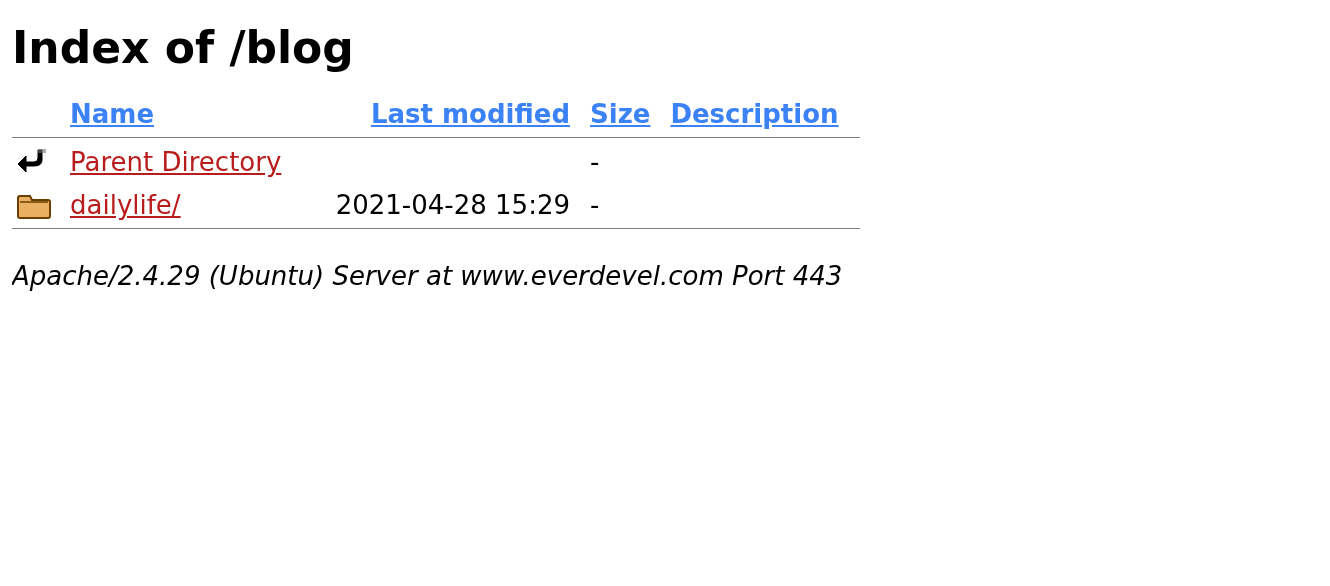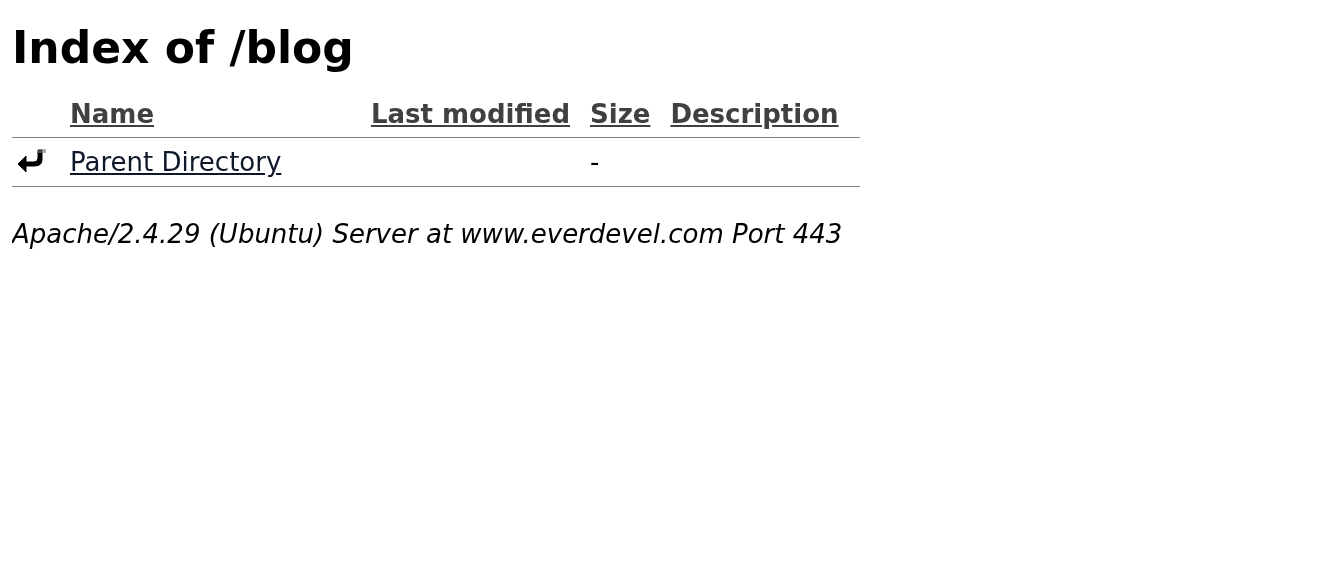--- a/index.html
+++ b/index.html
@@ -19,25 +19,25 @@
   th, td {
     padding: 6px 10px;
     text-align: left;
     font-size: 26px;
     vertical-align: middle;
   }
   th {
     font-weight: bold;
   }
   th a {
-    color: #404040;
+    color: #3b82f6;
     text-decoration: underline;
   }
   td a.visited {
-    color: #0f172a;
+    color: #b91c1c;
     text-decoration: underline;
   }
   hr.sep {
     border: none;
     border-top: 1px solid #808080;
     margin: 2px 0;
   }
   address {
     font-style: italic;
     font-size: 26px;
@@ -95,20 +95,36 @@
       </span>
     </td>
     <td class="col-name">
       <a href="#" class="visited">Parent Directory</a>
     </td>
     <td class="col-mod"></td>
     <td class="col-size center">-</td>
     <td class="col-desc"></td>
   </tr>
 
+  <tr>
+    <td class="icon-cell">
+      <span>
+        <svg width="36" height="30" viewBox="0 0 36 30">
+          <path d="M2 8 L2 26 Q2 28 4 28 L32 28 Q34 28 34 26 L34 12 Q34 10 32 10 L16 10 L14 6 L4 6 Q2 6 2 8 Z" fill="#E8B060" stroke="#6B3E00" stroke-width="2"></path>
+          <path d="M4 12 L32 12" stroke="#6B3E00" stroke-width="1.5"></path>
+        </svg>
+      </span>
+    </td>
+    <td class="col-name">
+      <a href="#" class="visited">dailylife/</a>
+    </td>
+    <td class="col-mod">2021-04-28 15:29</td>
+    <td class="col-size center">-</td>
+    <td class="col-desc"></td>
+  </tr>
 
   <tr>
         <td colspan="5" style="padding:0;">
           <hr class="sep">
         </td>
       </tr>
 </tbody>
   </table>
 
 <address>Apache/2.4.29 (Ubuntu) Server at www.everdevel.com Port 443</address>

